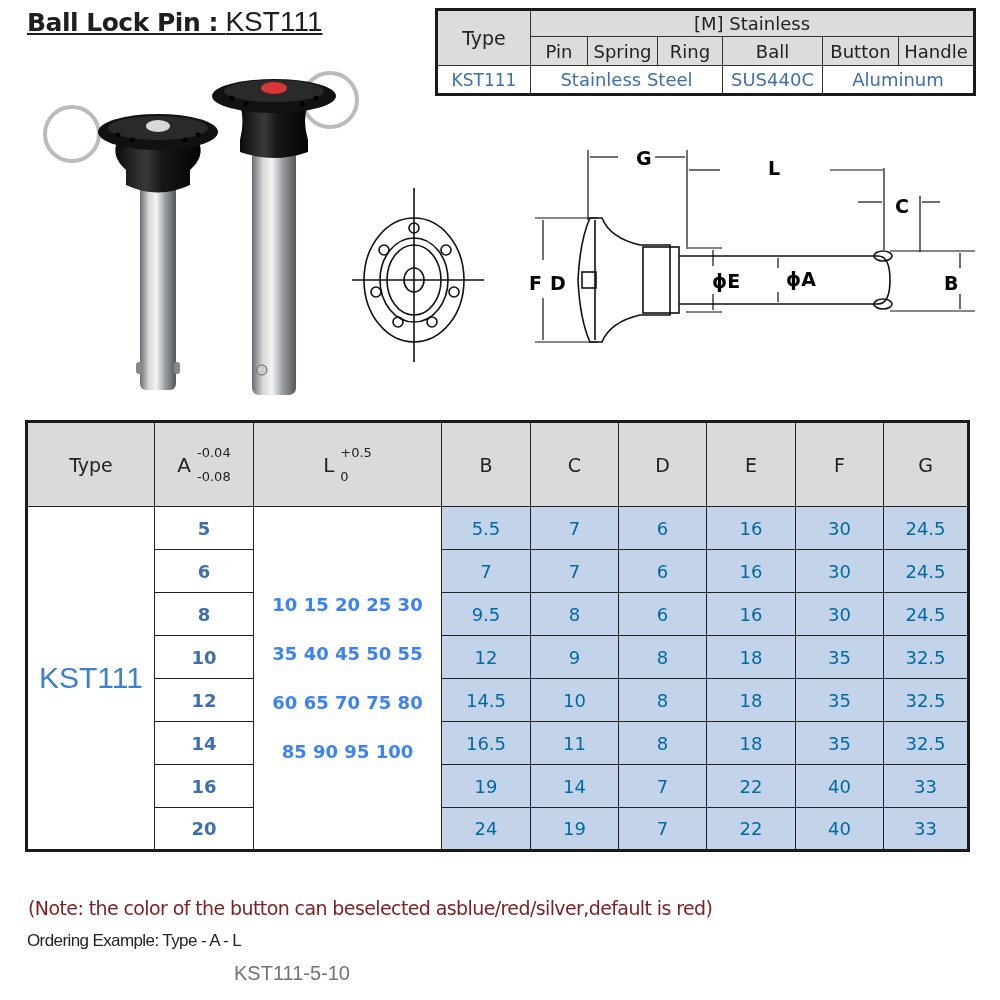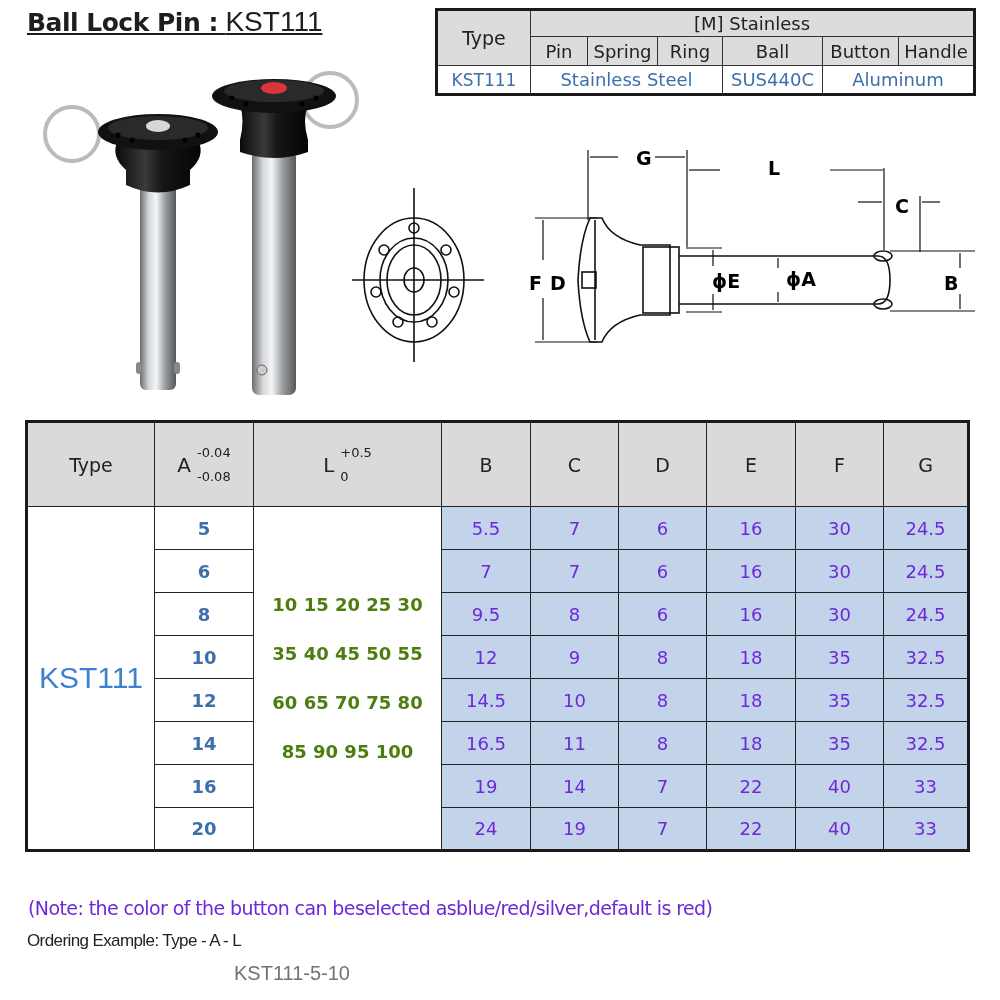--- a/index.html
+++ b/index.html
@@ -20,28 +20,28 @@
   .photo { position: absolute; left: 40px; top: 60px; width: 330px; height: 340px; }
 
   
   .drawing { position: absolute; left: 350px; top: 130px; width: 650px; height: 240px; }
 
   
   .spec { position: absolute; left: 25px; top: 420px; width: 945px; border-collapse: collapse; border: 3px solid #1a1a1a; font-family: "DejaVu Sans", sans-serif; }
   .spec td, .spec th { border: 1.5px solid #222; text-align: center; vertical-align: middle; padding: 0; }
   .spec th { background: #dadada; height: 85px; font-weight: normal; font-size: 19px; color: #222; }
   .spec td { height: 43px; font-size: 18px; }
-  .spec .blue { background: #c3d4ea; color: #6d28d9; margin-top: 36px; }
+  .spec .blue { background: #c3d4ea; color: #0369a1; margin-top: 36px; }
   .spec .a-val { color: #3d6faa; font-weight: bold; font-size: 18px; }
   .spec .type-cell { color: #3f7fcf; font-family: "Liberation Sans", sans-serif; font-size: 30px; }
-  .spec .l-cell { color: #4d7c0f; font-weight: bold; font-size: 18px; line-height: 49px; }
+  .spec .l-cell { color: #3b82f6; font-weight: bold; font-size: 18px; line-height: 49px; }
   .tol { display: inline-block; vertical-align: middle; font-size: 13px; line-height: 24px; text-align: left; margin-left: 6px; }
   .hdl { vertical-align: middle; font-size: 20px; }
 
-  .note { position: absolute; left: 28px; top: 897px; font-family: "DejaVu Sans", sans-serif; font-size: 19px; color: #6d28d9; letter-spacing: -0.6px; white-space: nowrap; }
+  .note { position: absolute; left: 28px; top: 897px; font-family: "DejaVu Sans", sans-serif; font-size: 19px; color: #7f1d1d; letter-spacing: -0.6px; white-space: nowrap; }
   .order { position: absolute; left: 27px; top: 931px; font-family: Liberation Sans, sans-serif; font-size: 17px; color: #222; letter-spacing: -0.6px; white-space: nowrap; }
   .order-ex { position: absolute; left: 234px; top: 962px; font-family: "Liberation Sans", sans-serif; font-size: 20px; color: #737373; }
 </style>
 </head>
 <body>
 
 <div class="title">
   <span class="bold">Ball Lock Pin :</span>
   <span class="model">KST111</span>
 </div>

